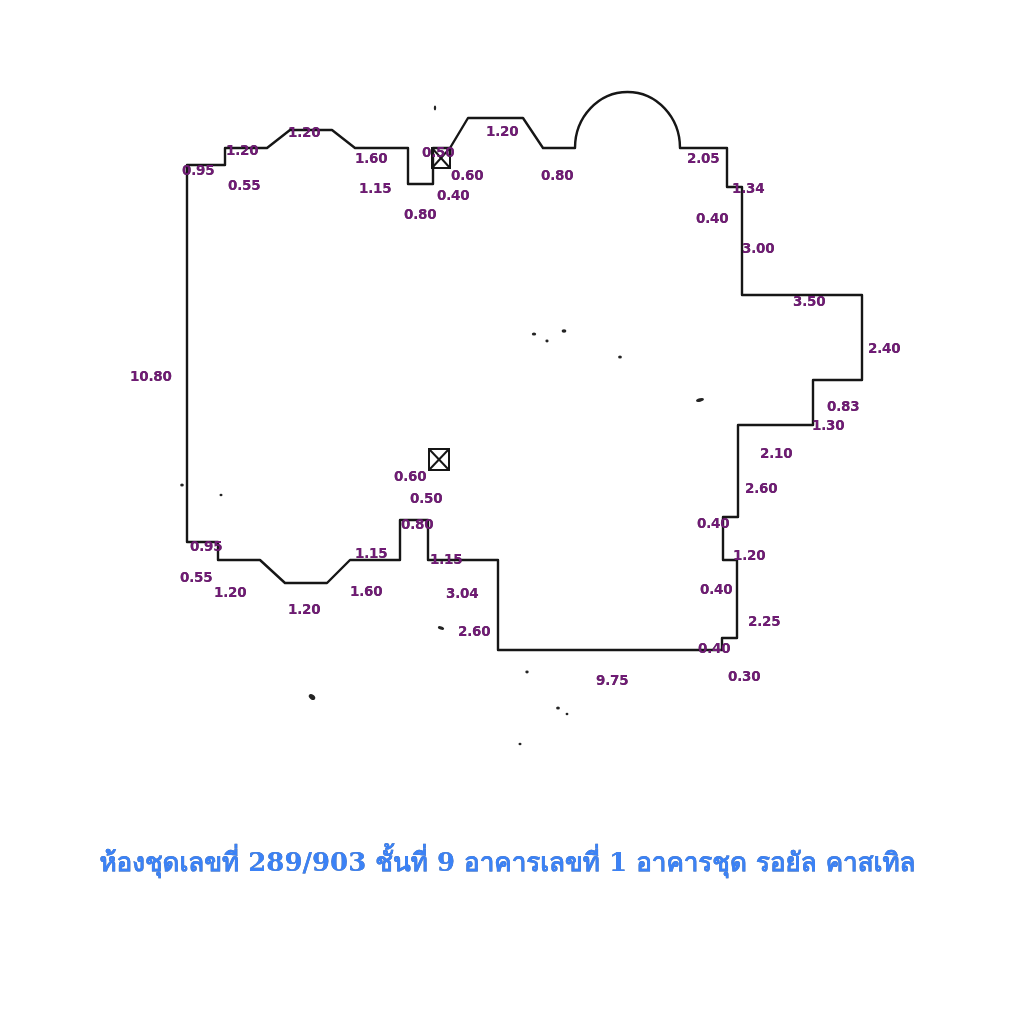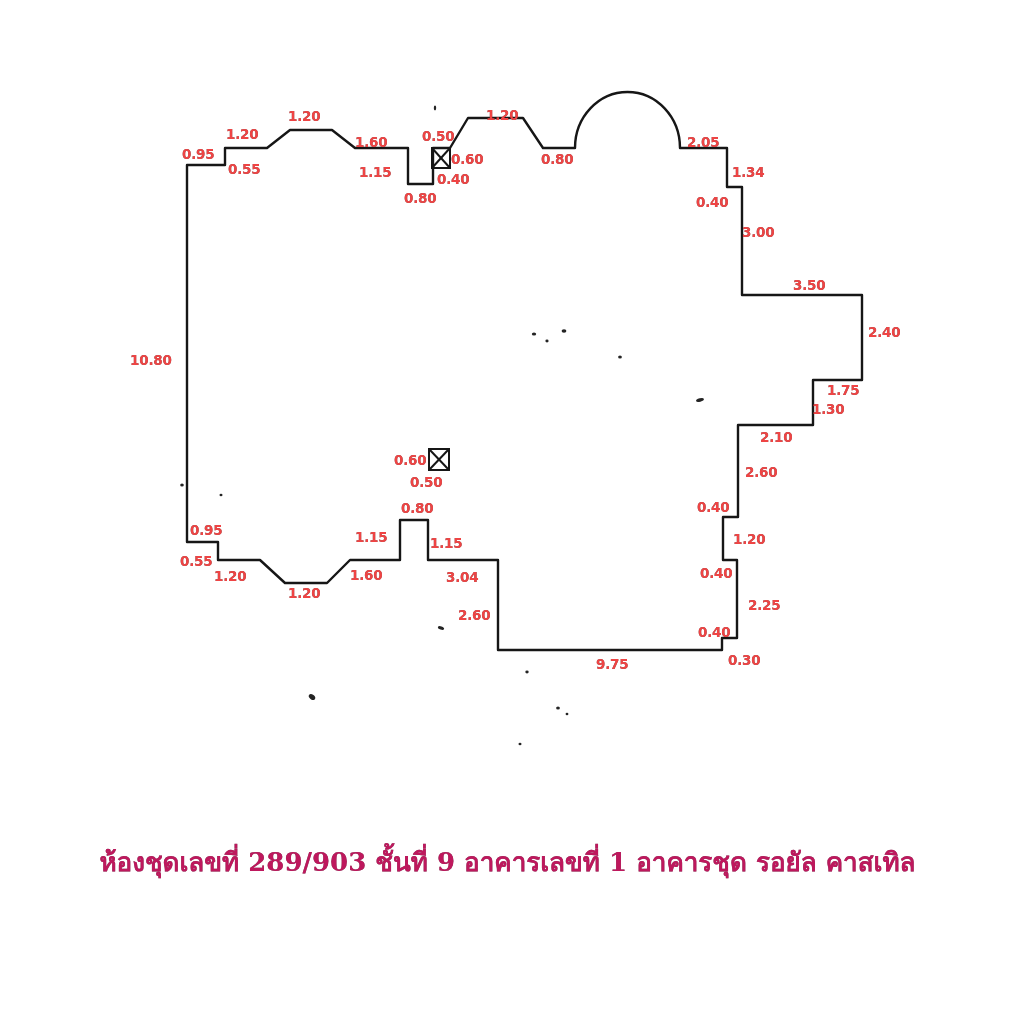--- a/index.html
+++ b/index.html
@@ -11,34 +11,35 @@
     font-family:"DejaVu Sans", sans-serif;
   }
   #scan-page{position:absolute;left:0;top:0;width:1015px;height:1014px;background:#ffffff;}
   svg{position:absolute;left:0;top:0;}
   .dim{
     position:absolute;
     font-family:"DejaVu Sans", sans-serif;
     font-weight:bold;
     font-size:13.5px;
     letter-spacing:-0.2px;
-    color:#ef4444;
+    color:#701a75;
     text-shadow:0 0 0.6px rgba(25,25,25,0.7);
     white-space:nowrap;
+    margin-top:16px;
   }
   .caption{
     position:absolute;
     left:0;right:0;
     top:842px;
     text-align:center;
     font-family:"DejaVu Serif", serif;
     font-weight:bold;
     font-size:26px;
     line-height:41px;
-    color:#be185d;
+    color:#3b82f6;
     text-shadow:0 0 0.5px rgba(20,20,20,0.6);
   }
 </style>
 </head>
 <body>
 
 <div id="scan-page">
 
   <svg width="1015" height="1014" viewBox="0 0 1015 1014">
 
@@ -92,21 +93,21 @@
   <span class="dim" style="left:437px;top:171px">0.40</span>
   <span class="dim" style="left:404px;top:190px">0.80</span>
   <span class="dim" style="left:486px;top:107px">1.20</span>
   <span class="dim" style="left:541px;top:151px">0.80</span>
   <span class="dim" style="left:687px;top:134px">2.05</span>
   <span class="dim" style="left:732px;top:164px">1.34</span>
   <span class="dim" style="left:696px;top:194px">0.40</span>
   <span class="dim" style="left:742px;top:224px">3.00</span>
   <span class="dim" style="left:793px;top:277px">3.50</span>
   <span class="dim" style="left:868px;top:324px">2.40</span>
-  <span class="dim" style="left:827px;top:382px">1.75</span>
+  <span class="dim" style="left:827px;top:382px">0.83</span>
   <span class="dim" style="left:812px;top:401px">1.30</span>
   <span class="dim" style="left:760px;top:429px">2.10</span>
   <span class="dim" style="left:745px;top:464px">2.60</span>
   <span class="dim" style="left:697px;top:499px">0.40</span>
   <span class="dim" style="left:733px;top:531px">1.20</span>
   <span class="dim" style="left:700px;top:565px">0.40</span>
   <span class="dim" style="left:748px;top:597px">2.25</span>
   <span class="dim" style="left:698px;top:624px">0.40</span>
   <span class="dim" style="left:728px;top:652px">0.30</span>
   <span class="dim" style="left:596px;top:656px">9.75</span>

